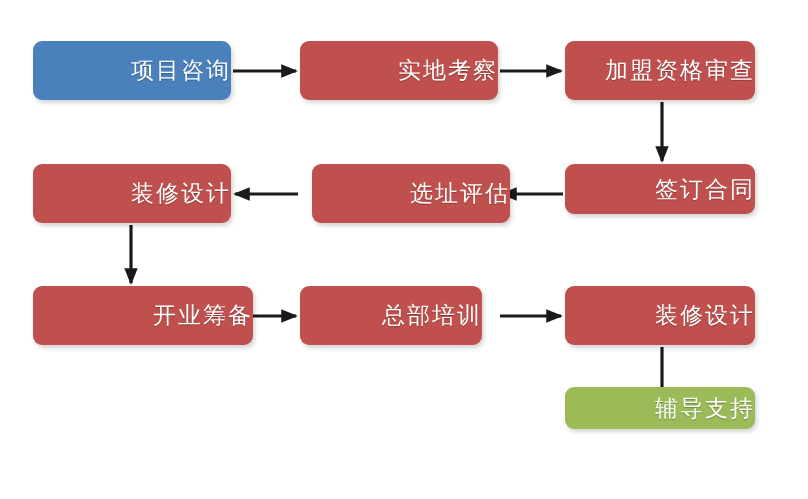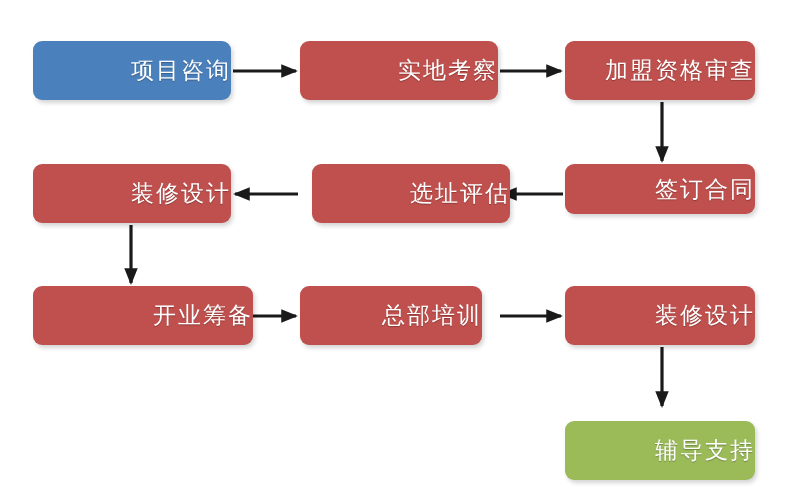--- a/index.html
+++ b/index.html
@@ -94,18 +94,18 @@
       </div>
       <div class="node node-red" style="left: 33px; top: 286px; width: 220px; height: 59px; padding-left: 15px;">
         <span>开业筹备</span>
       </div>
       <div class="node node-red" style="left: 300px; top: 286px; width: 182px; height: 59px;">
         <span>总部培训</span>
       </div>
       <div class="node node-red" style="left: 565px; top: 286px; width: 190px; height: 59px;">
         <span>装修设计</span>
       </div>
-      <div class="node node-green" style="left: 565px; top: 421px; width: 190px; height: 59px; padding-left: 30px;">
+      <div class="node node-green" style="left: 565px; top: 387px; width: 190px; height: 42px; padding-left: 30px;">
         <span>辅导支持</span>
       </div>
     </div>
 
 </div>
 
 </body></html>

